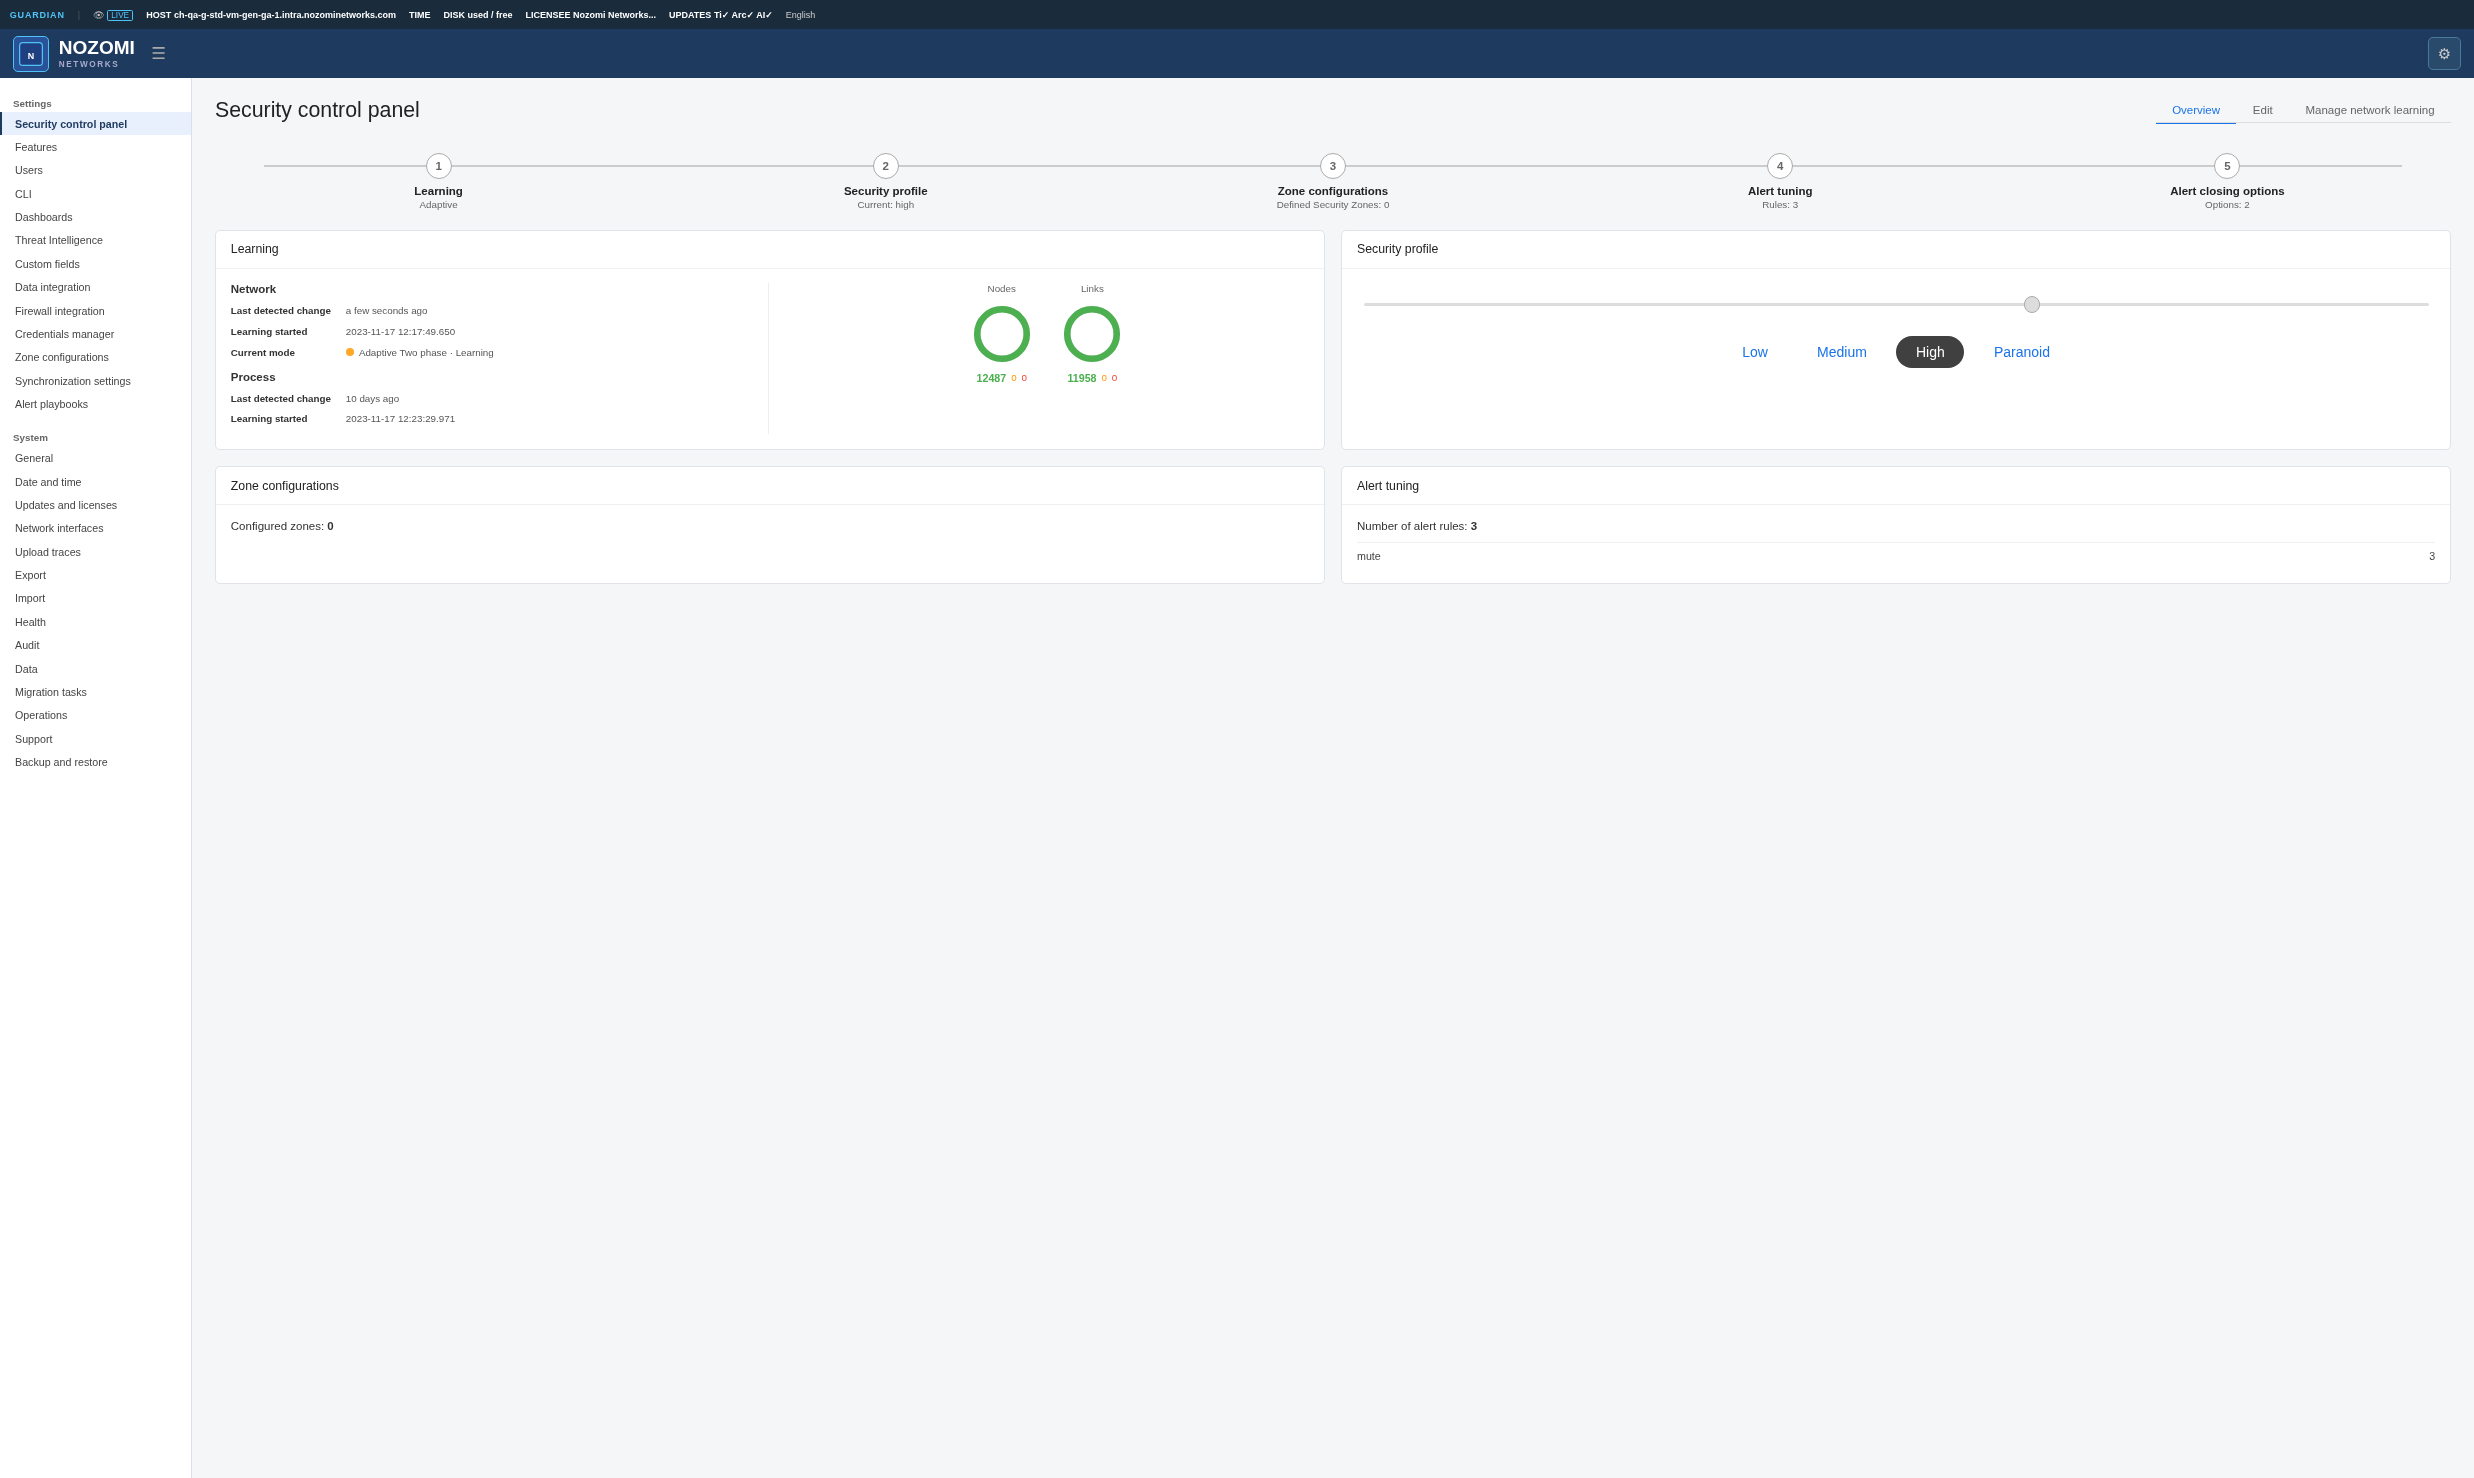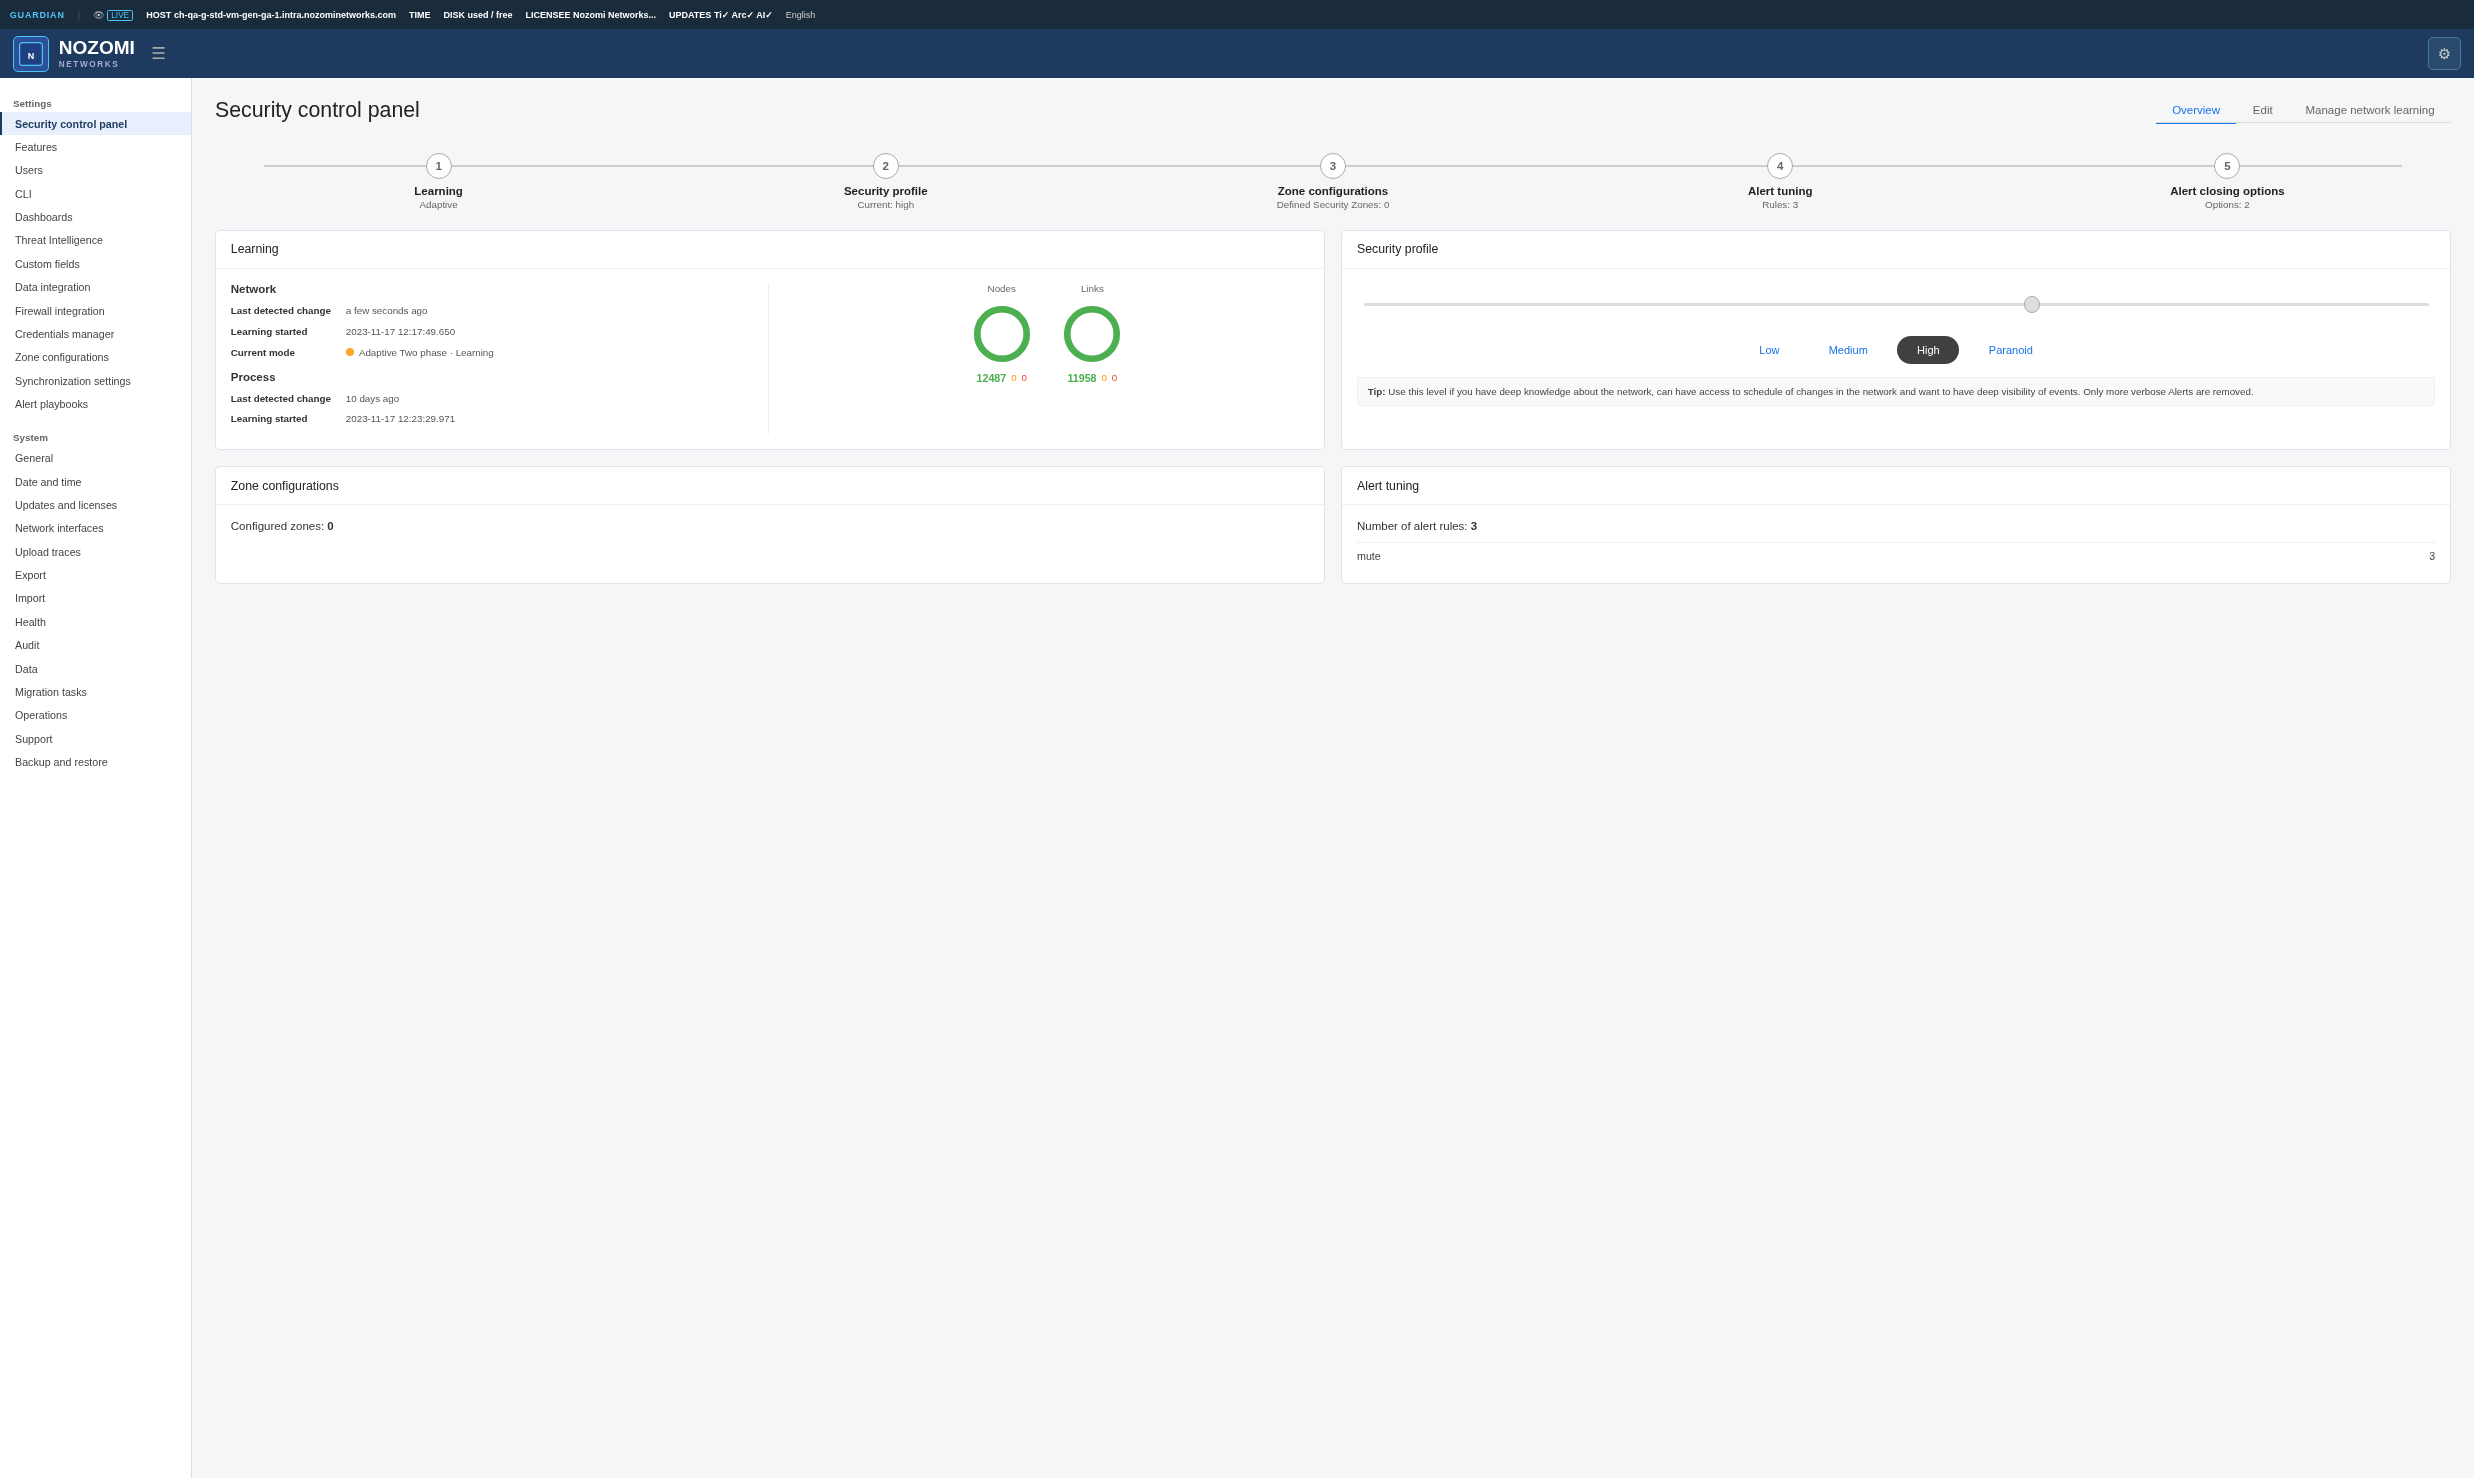--- a/index.html
+++ b/index.html
@@ -197,21 +197,21 @@
       border-radius: 1.6px;
       margin: 13px 6.6px 16.4px;
       position: relative;
     }
     .profile-buttons { display: flex; gap: 9.8px; justify-content: center; margin-bottom: 13px; }
     .profile-btn {
       padding: 8.2px 19.7px;
       border-radius: 19.7px;
       border: none;
       cursor: pointer;
-      font-size: 11px;
+      font-size: 14px;
       font-weight: 500;
     }
     .profile-btn.inactive { background: transparent; color: #1a73e8; }
     .profile-btn.active { background: #404040; color: #fff; }
     .profile-tip { font-size: 9.8px; color: #444; background: #f9f9f9; border: 0.8px solid #eee; border-radius: 3.3px; padding: 8.2px 9.8px; }
     .profile-tip strong { font-weight: 600; }
 
     
     .zone-body { padding: 14.8px; min-height: 66px; }
     .zone-count { font-size: 11.5px; color: #333; }
@@ -435,24 +435,20 @@
             <div class="slider-track">
               <div style="position:absolute;top:-6.6px;left:62%;width:16.4px;height:16.4px;background:#ddd;border-radius:50%;border:1.6px solid #aaa;"></div>
             </div>
           </div>
           <div class="profile-buttons" id="profile-buttons">
               <button class="profile-btn inactive">Low</button>
               <button class="profile-btn inactive">Medium</button>
               <button class="profile-btn active">High</button>
               <button class="profile-btn inactive">Paranoid</button>
             </div>
-          <div class="profile-tip">
-            <strong>Tip:</strong>
-            <span> Use this level if you have deep knowledge about the network, can have access to schedule of changes in the network and want to have deep visibility of events. Only more verbose Alerts are removed.</span>
-          </div>
         </div>
       </div>
 
       <div class="card">
         <div class="card-header">Zone configurations</div>
         <div class="zone-body">
           <div class="zone-count">
             <span>Configured zones:</span>
             <strong>0</strong>
           </div>

